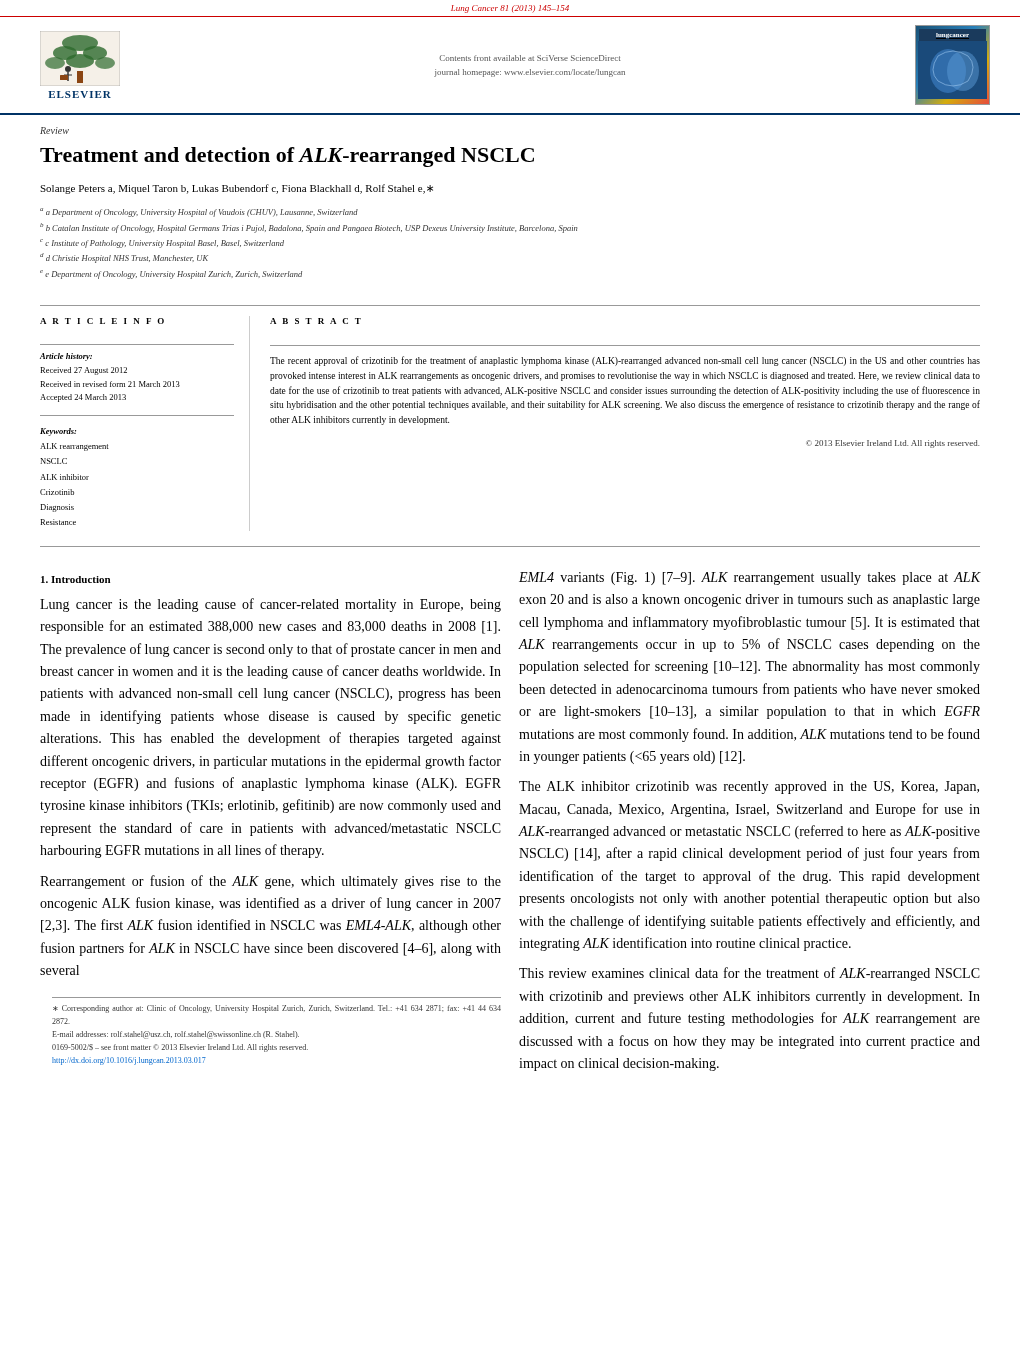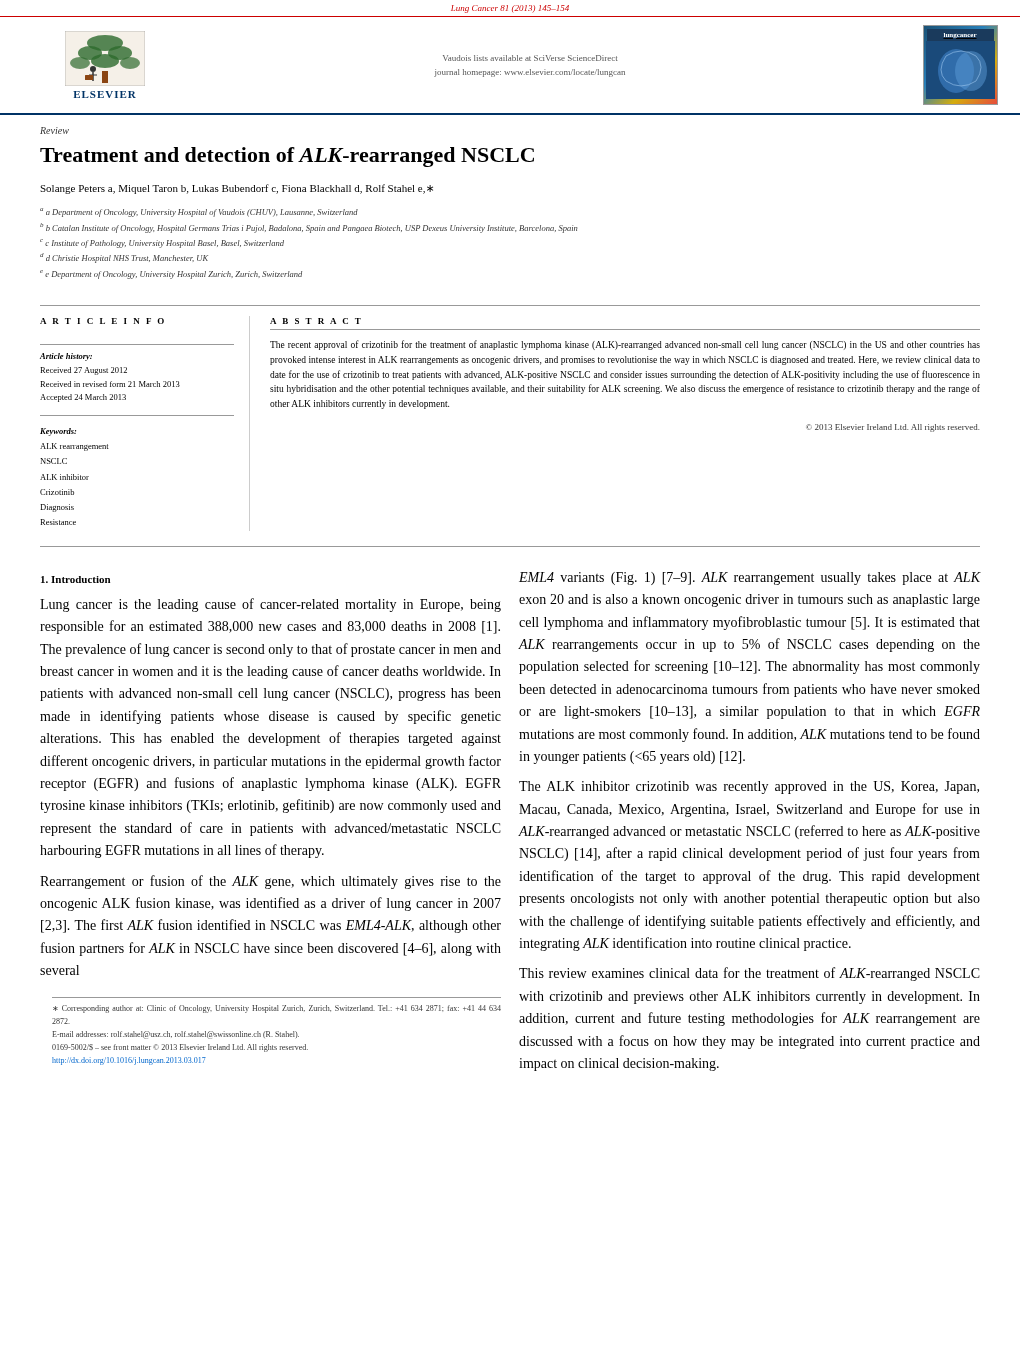--- a/index.html
+++ b/index.html
@@ -26,21 +26,21 @@
     .journal-header {
       display: flex;
       align-items: center;
       padding: 8px 15px;
       border-bottom: 2px solid #003366;
     }
     .header-left {
       width: 130px;
       display: flex;
       flex-direction: column;
-      align-items: flex-end;
+      align-items: center;
     }
     .elsevier-logo {
       display: flex;
       flex-direction: column;
       align-items: center;
     }
     .elsevier-tree {
       width: 80px;
       height: 55px;
     }
@@ -67,21 +67,21 @@
       font-weight: normal;
       margin-bottom: 4px;
     }
     .journal-url {
       font-size: 9px;
       color: #555;
     }
     .header-right {
       width: 90px;
       display: flex;
-      justify-content: center;
+      justify-content: flex-start;
       text-decoration: underline;
     }
     .journal-cover {
       width: 75px;
       height: 80px;
       background: linear-gradient(135deg, #1a5276 0%, #2980b9 40%, #d4ac0d 70%, #e74c3c 100%);
       border: 1px solid #999;
       display: flex;
       flex-direction: column;
       align-items: center;
@@ -192,21 +192,21 @@
       flex: 1;
     }
 
     .abstract-col .section-head {
       font-size: 9px;
       font-weight: bold;
       letter-spacing: 2px;
       text-transform: uppercase;
       margin-bottom: 8px;
       border-bottom: 1px solid #999;
-      padding-bottom: 3px;
+      padding-bottom: 19px;
     }
 
     .abstract-text {
       font-size: 9.5px;
       line-height: 1.55;
       text-align: justify;
     }
 
     .copyright {
       font-size: 9px;
@@ -284,21 +284,21 @@
         <line x1="24" y1="44" x2="32" y2="44" stroke="#333" stroke-width="1"></line>
 
         <rect x="20" y="44" width="8" height="5" fill="#8B4513" rx="0.5"></rect>
       </svg>
       <div class="elsevier-text">ELSEVIER</div>
     </div>
   </div>
 
   <div class="header-center">
     <div class="sciverse-text">
-      <span>Vaudois lists available at SciVerse ScienceDirect</span>
+      <span>Contents front available at SciVerse ScienceDirect</span>
     </div>
     <div class="journal-url">
       <span>journal homepage: www.elsevier.com/locate/lungcan</span>
     </div>
   </div>
 
   <div class="header-right">
     <div class="journal-cover">
       <div class="journal-cover-title">lungcancer</div>
       <svg width="69" height="58" viewBox="0 0 69 58">

